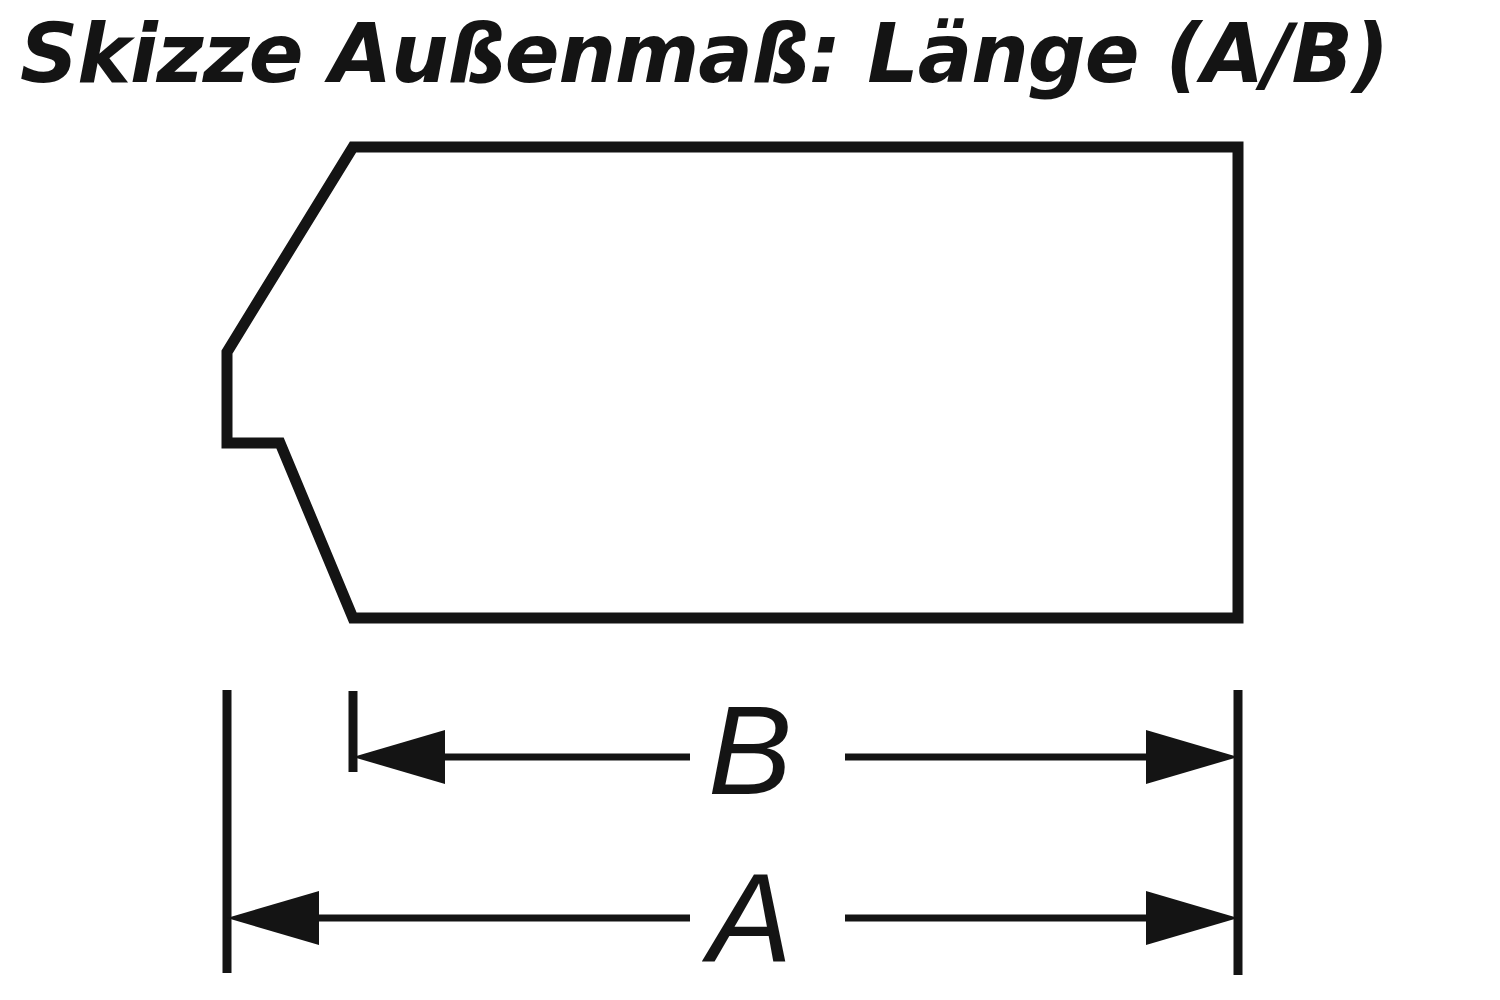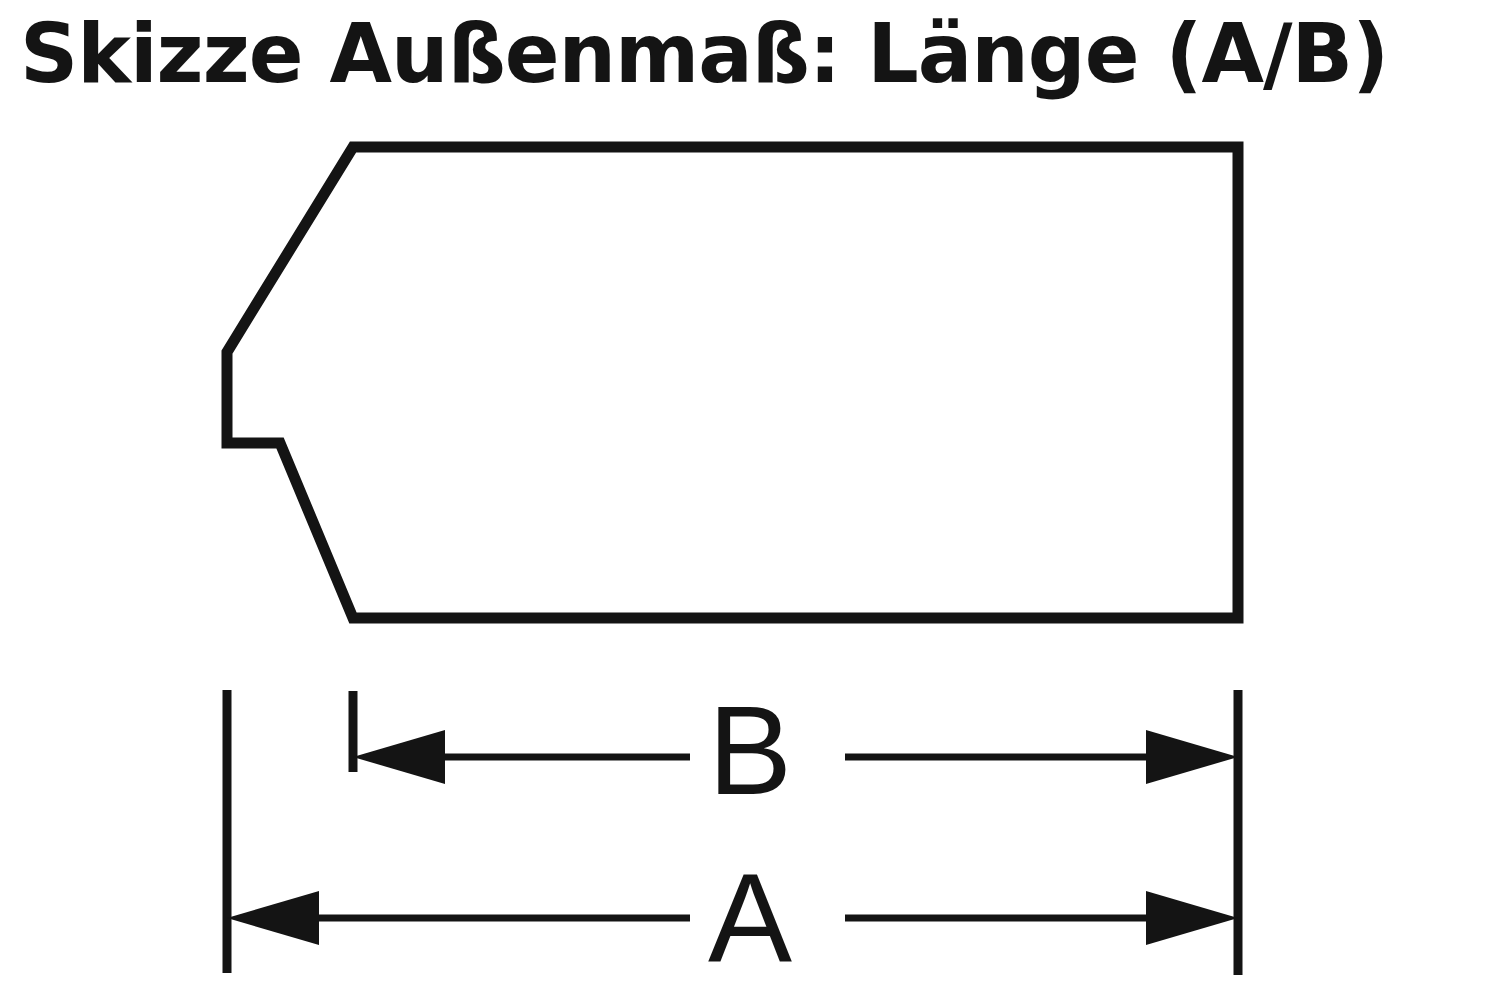--- a/index.html
+++ b/index.html
@@ -12,20 +12,21 @@
     width: 1500px;
     height: 1000px;
     overflow: hidden;
     position: relative;
   }
   #canvas {
     position: relative;
     width: 1500px;
     height: 1000px;
     background: #ffffff;
+    font-style: italic;
   }
   .title {
     position: absolute;
     left: 20px;
     top: 8px;
     width: 1470px;
     font-family: "DejaVu Sans", "Liberation Sans", sans-serif;
     font-weight: 700;
     font-size: 82px;
     line-height: 92px;

